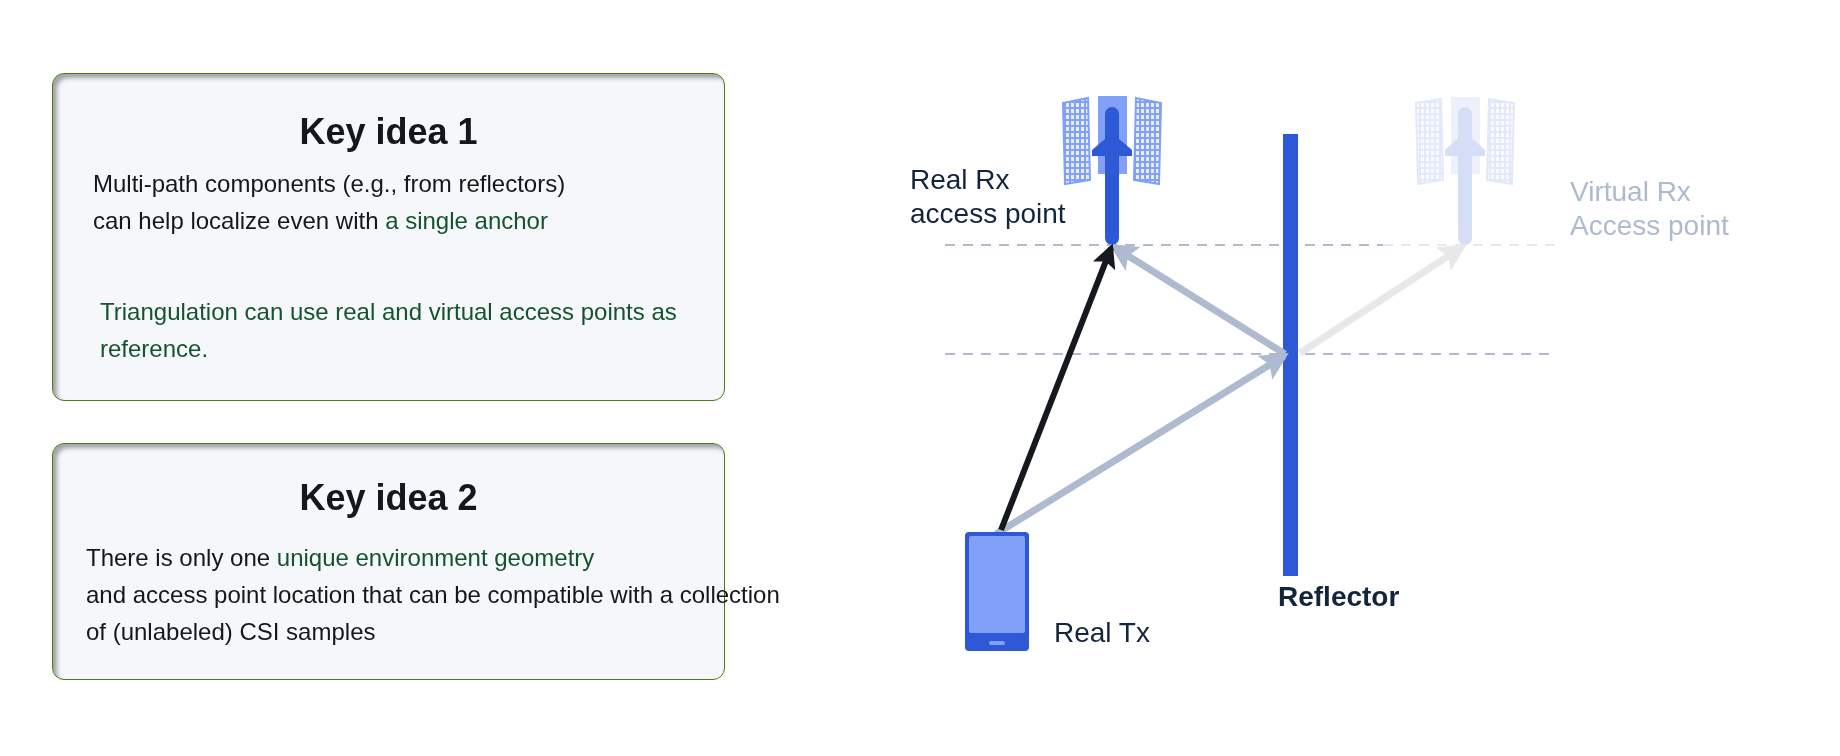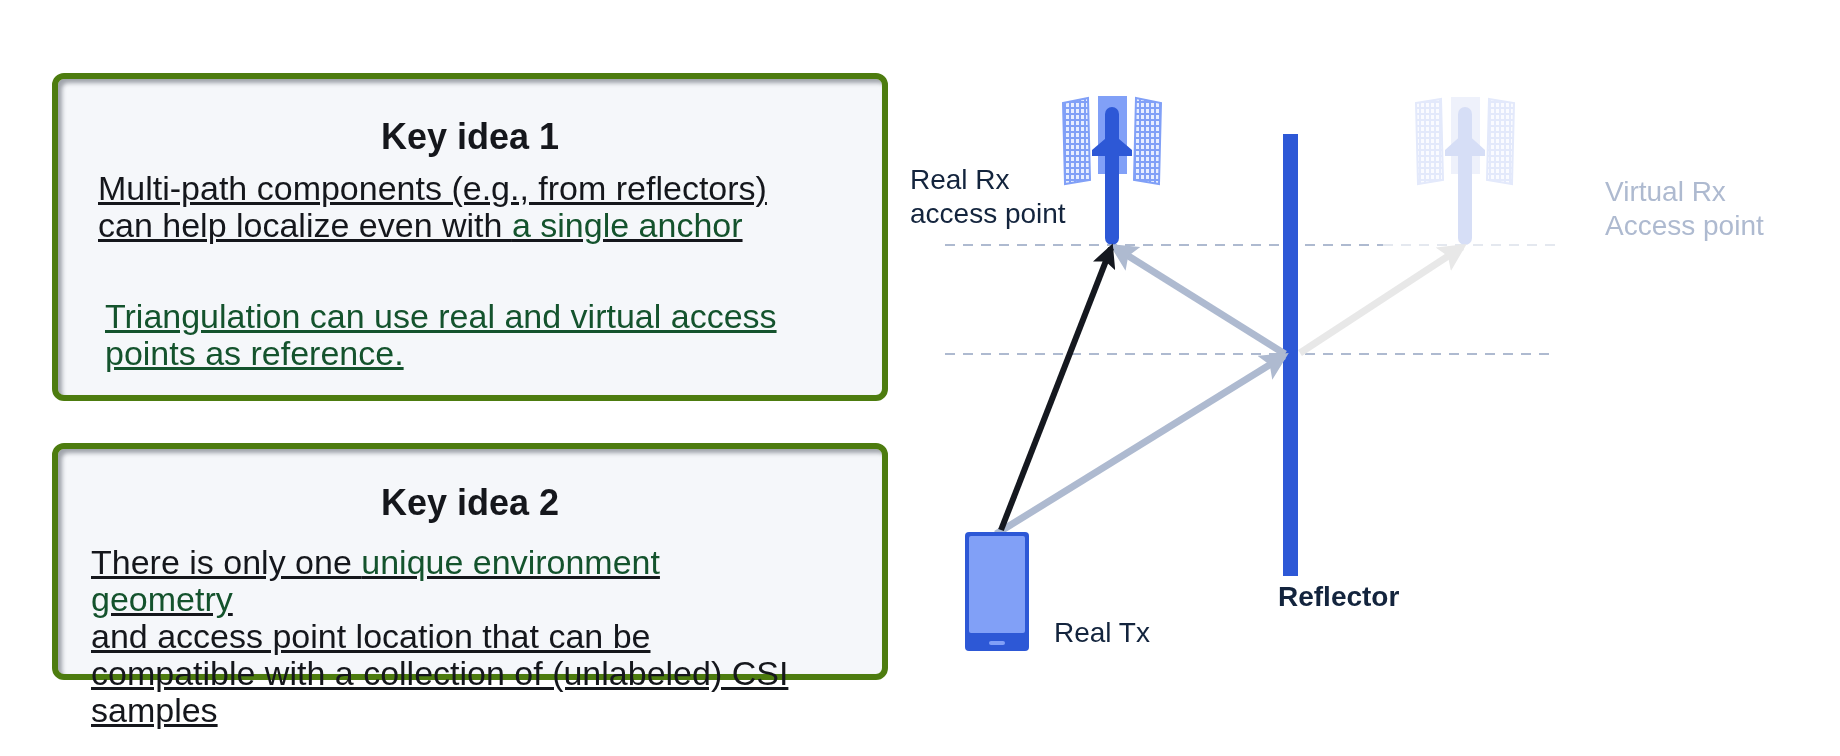--- a/index.html
+++ b/index.html
@@ -1,37 +1,37 @@
 <!DOCTYPE html>
 <html><head>
 <meta charset="utf-8">
 <style>
   html, body { margin: 0; padding: 0; }
   body {
     width: 1840px; height: 756px; background: #ffffff; position: relative; overflow: hidden;
     font-family: "Liberation Sans", sans-serif;
   }
   .card {
-    position: absolute; left: 52px; width: 836px;
+    position: absolute; left: 52px; width: 673px;
     background: #f5f7fa;
-    border: 6px solid #4d7c0f;
+    border: 1px solid #4d7c0f;
     border-radius: 12px;
     box-shadow: inset 4px 4px 4px rgba(90,95,105,0.55);
     box-sizing: border-box;
   }
   #card1 { top: 73px; height: 328px; }
   #card2 { top: 437px; height: 237px; margin-top: 6px; }
   .card-title {
     position: absolute; left: 0; width: 100%; text-align: center;
     font-size: 36px; font-weight: bold; color: #15171c; margin: 0;
   }
   #card1 .card-title { top: 37px; }
   #card2 .card-title { top: 33px; }
   .para {
-    position: absolute; font-size: 34px; line-height: 37px; color: #15171c; margin: 0; text-decoration: underline;
+    position: absolute; font-size: 24px; line-height: 37px; color: #15171c; margin: 0;
   }
   #card1 .p1 { left: 40px; top: 91px; }
   #card1 .p2 { left: 40px; top: 219px; margin-left: 7px; }
   #card2 .p1 { left: 33px; top: 95px; }
   .hl { color: #14532d; }
 
   .diagram { position: absolute; left: 0; top: 0; width: 1840px; height: 756px; }
   .lbl {
     position: absolute; font-size: 28px; line-height: 34px; color: #13243d; white-space: nowrap;
   }
@@ -109,18 +109,18 @@
     <rect x="965" y="532" width="64" height="119" rx="4" fill="#2d58d6"></rect>
     <rect x="969" y="536" width="56" height="97" rx="2" fill="#81a0f7"></rect>
     <rect x="989" y="641" width="16" height="4" rx="2" fill="#81a0f7"></rect>
   </g>
 </svg>
 
 <div class="lbl" style="left:910px; top:163px;">
   <span>Real Rx</span><br>
   <span>access point</span>
 </div>
-<div class="lbl lbl-virtual" style="left:1570px; top:175px;margin-left:35px;">
+<div class="lbl lbl-virtual" style="left:1570px; top:175px;">
   <span>Virtual Rx</span><br>
   <span>Access point</span>
 </div>
 <div class="lbl" style="left:1278px; top:580px;font-weight:bold;">Reflector</div>
 <div class="lbl" style="left:1054px; top:616px;">Real Tx</div>
 
 </body></html>

